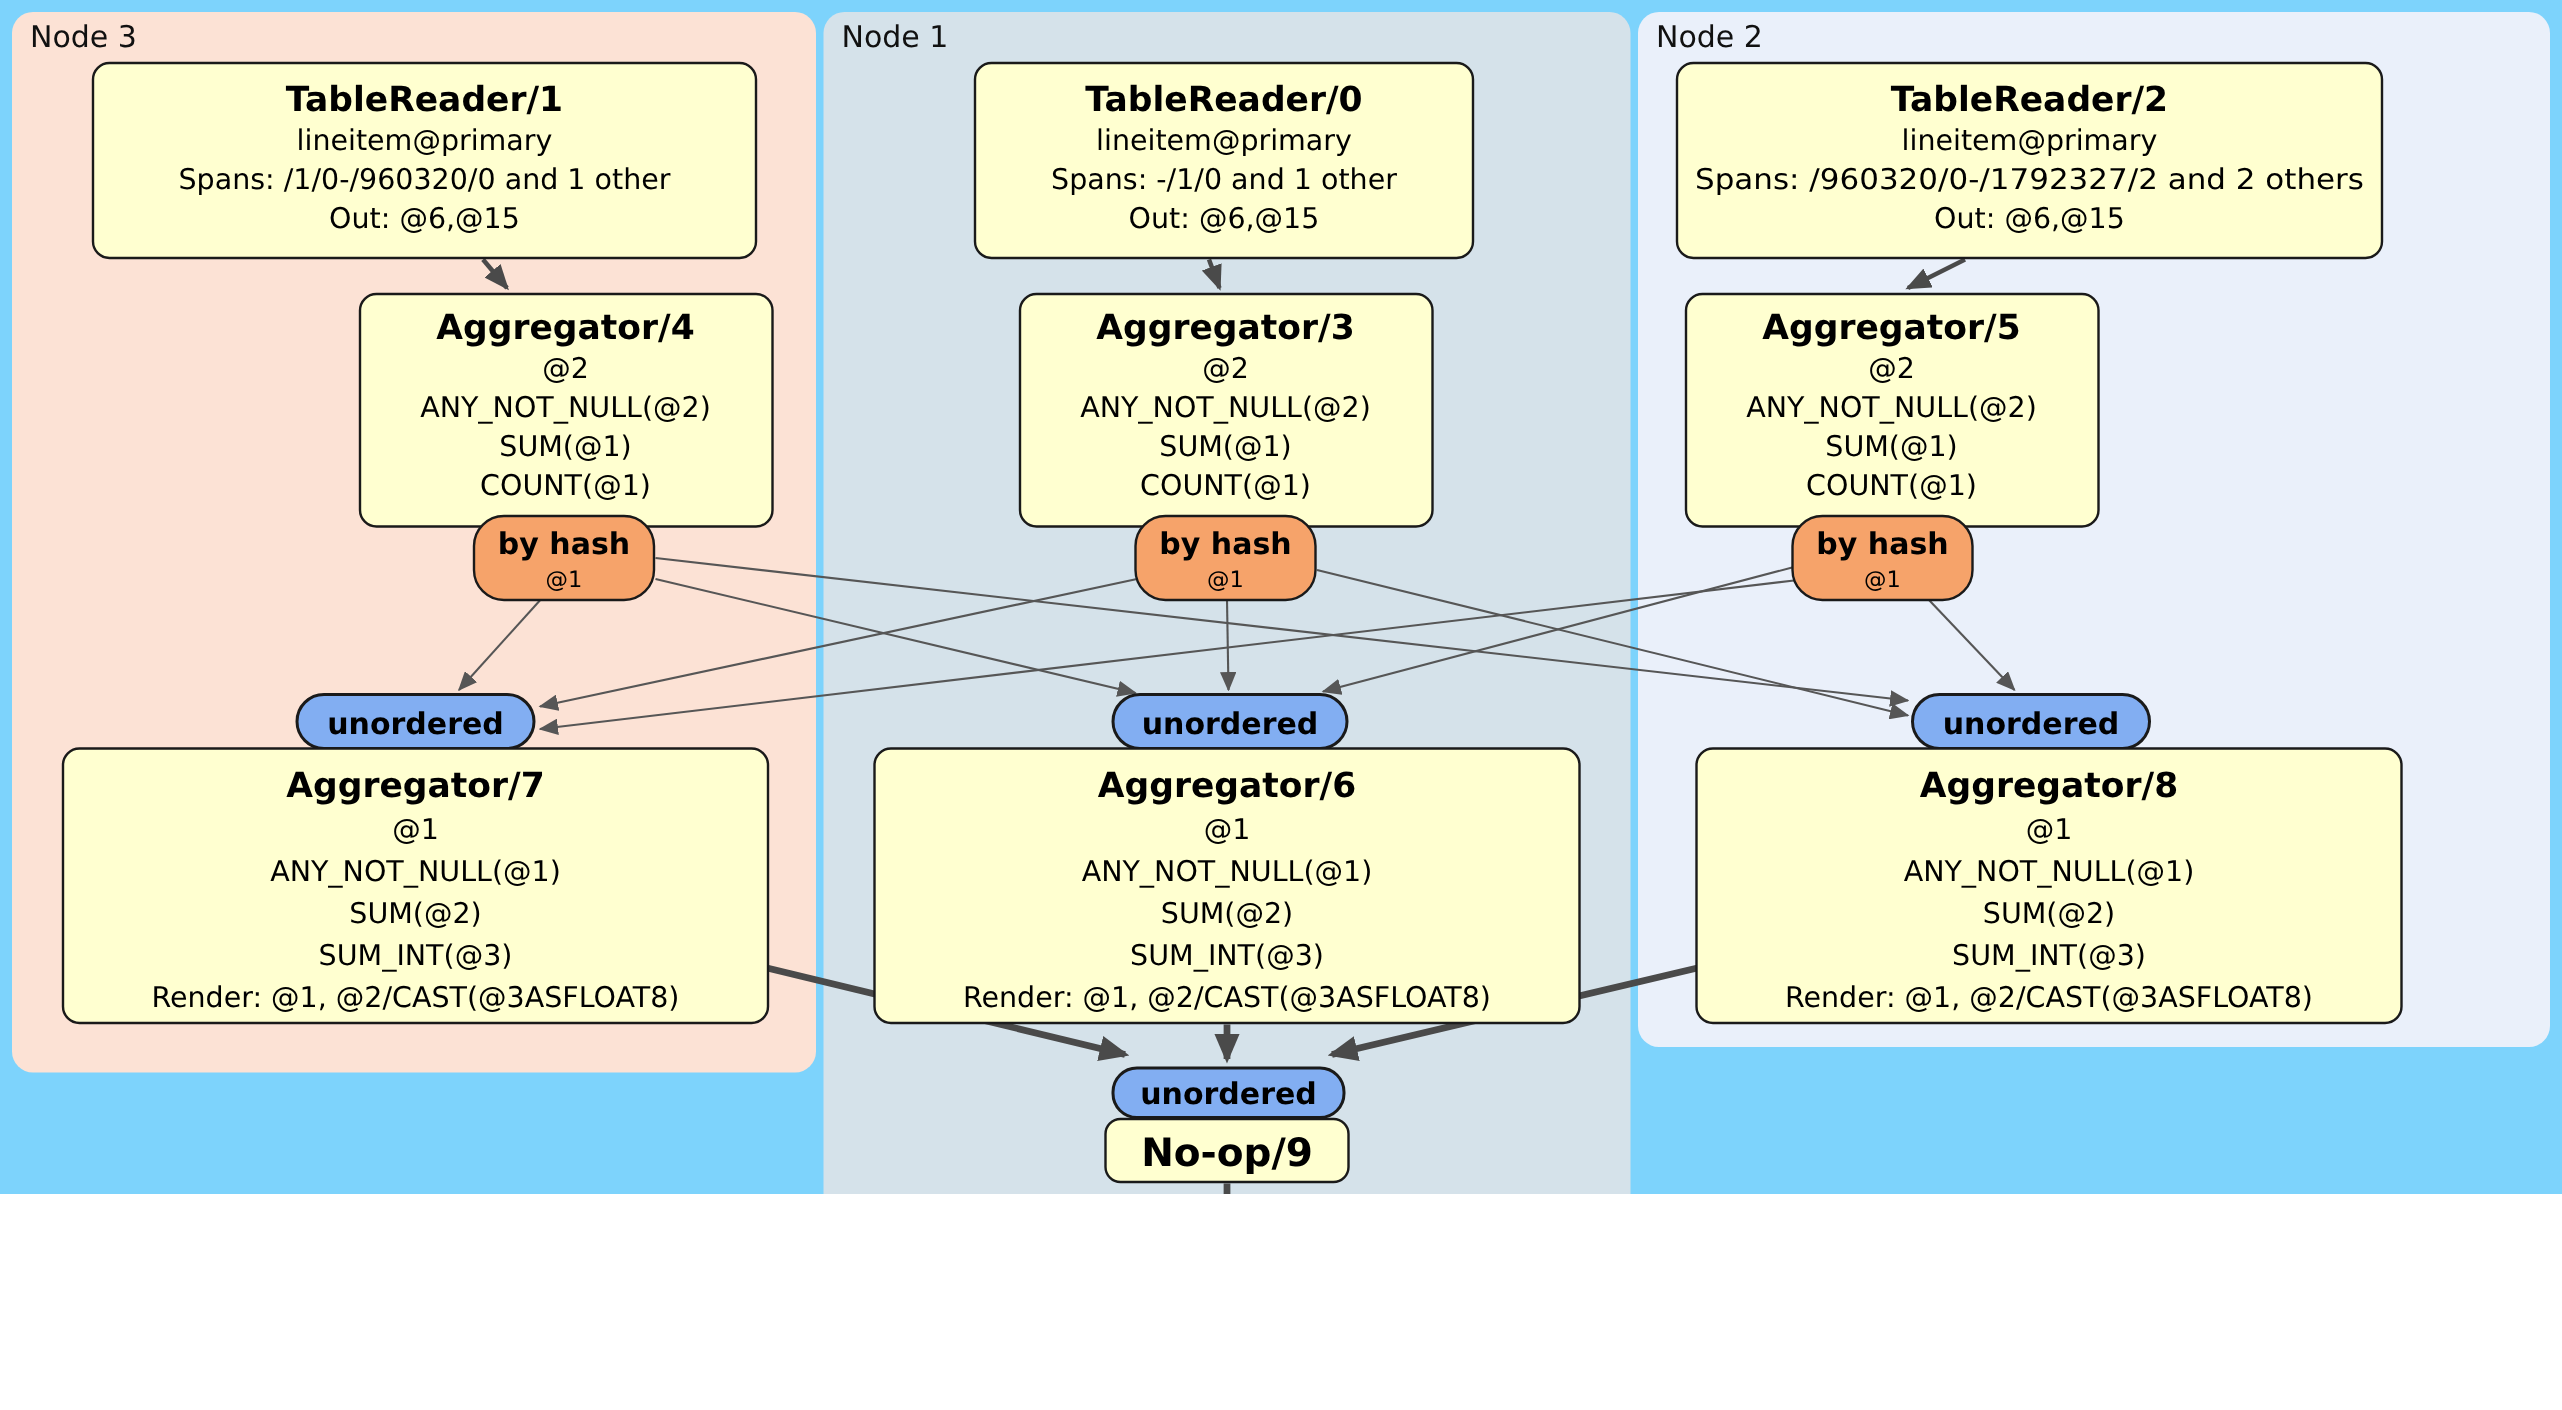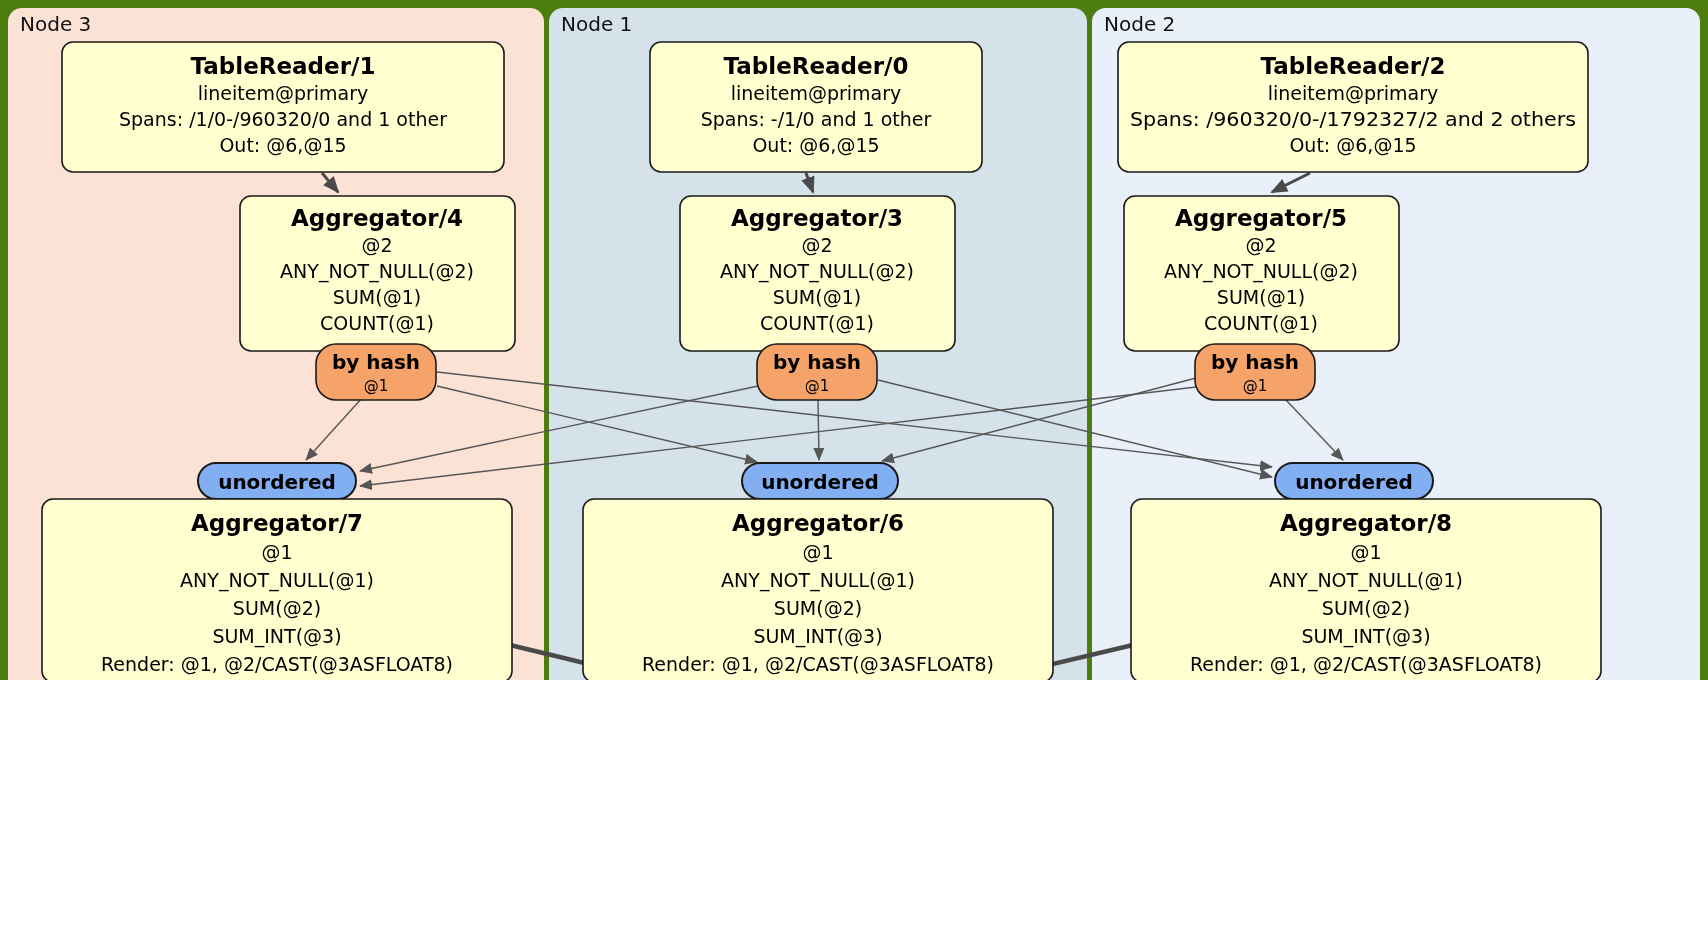--- a/index.html
+++ b/index.html
@@ -4,22 +4,22 @@
 <style>
   html, body {
     margin: 0;
     padding: 0;
     background: #ffffff;
     font-family: "DejaVu Sans", "Liberation Sans", sans-serif;
   }
   .stage {
     position: relative;
     width: 1708px;
-    height: 680px;
-    background: #4d7c0f;
+    height: 796px;
+    background: #7dd3fc;
     overflow: hidden;
   }
   svg text {
     font-family: "DejaVu Sans", "Liberation Sans", sans-serif;
     fill: #000000;
   }
   .region-label {
     font-size: 20px;
     fill: #111111;
     text-anchor: start;

